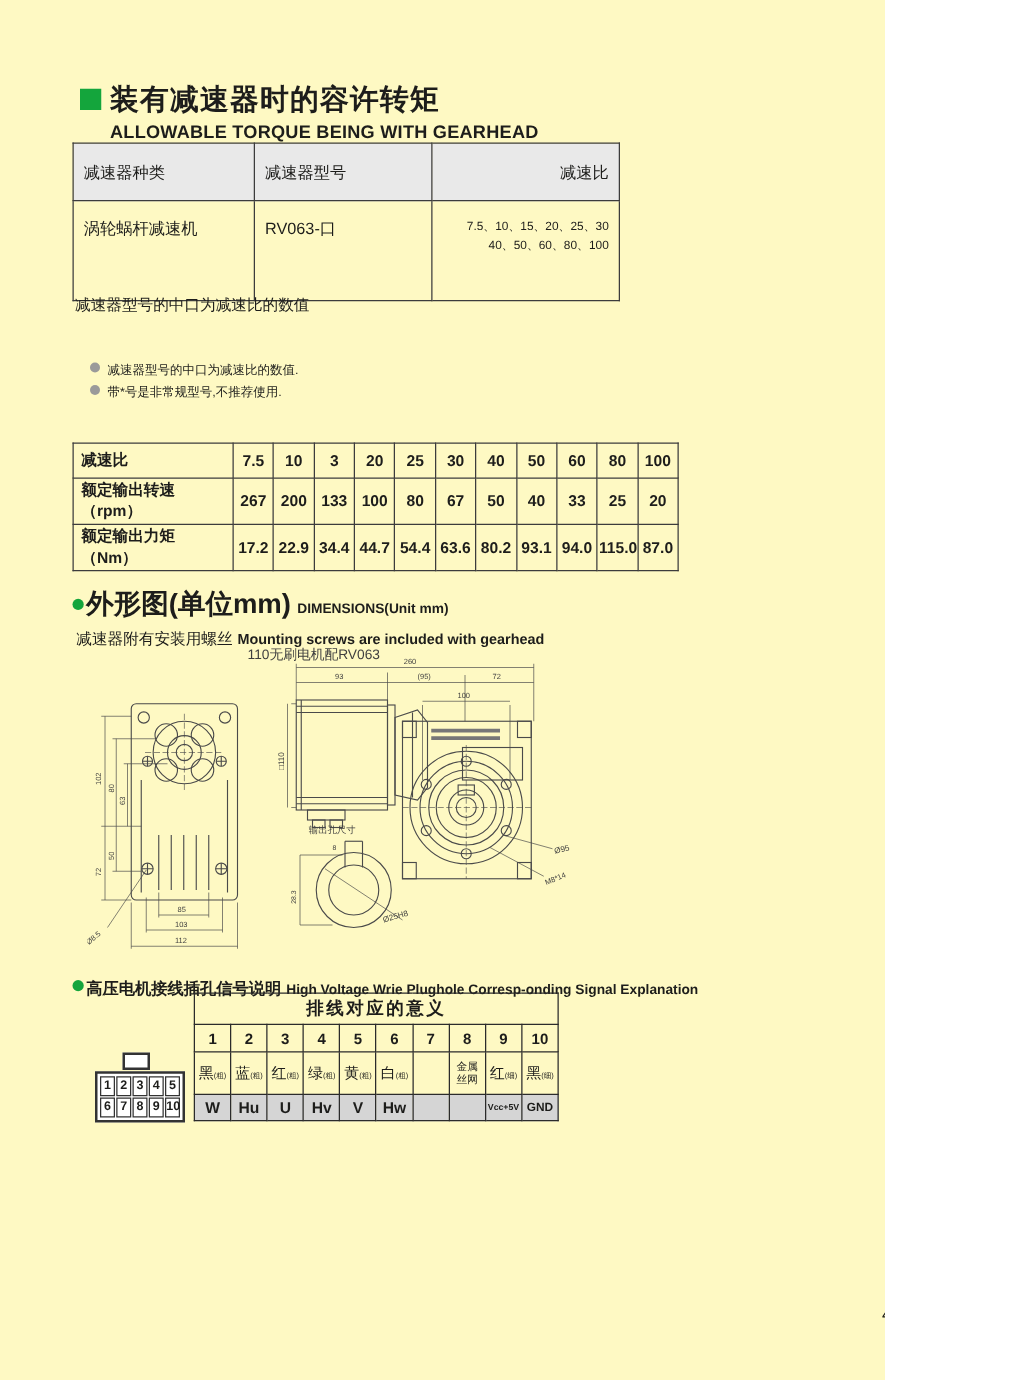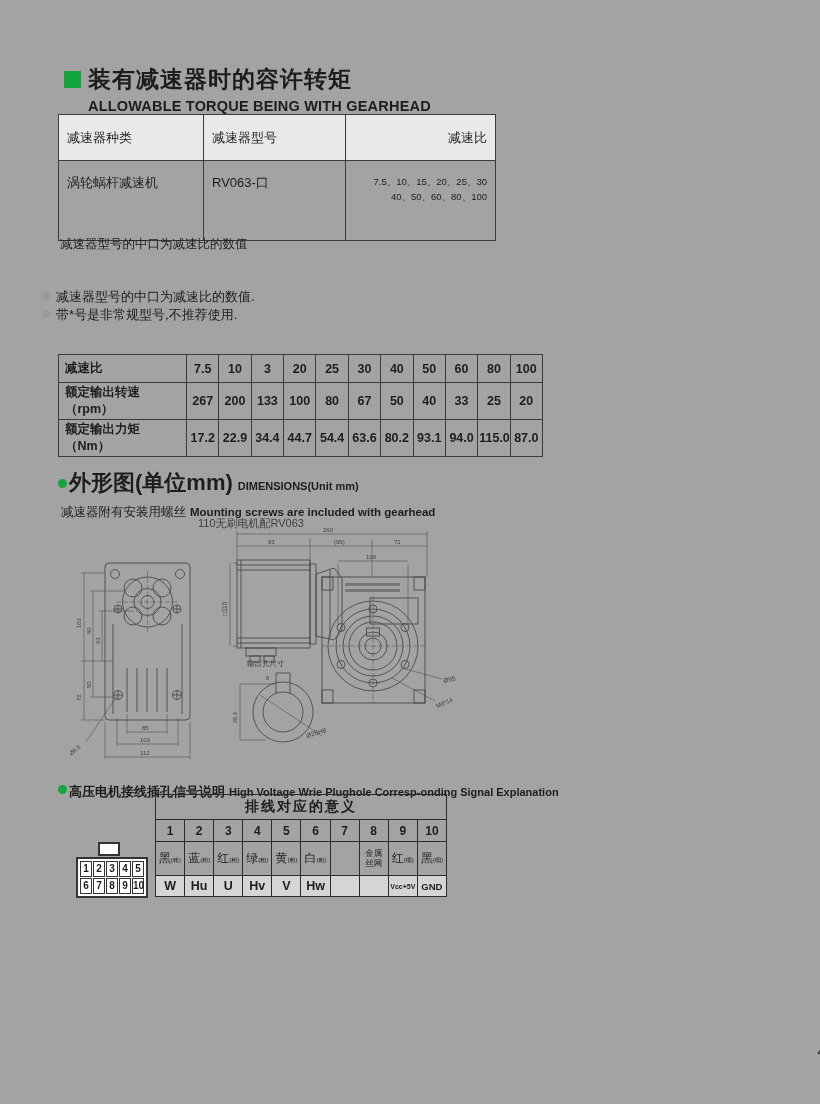--- a/index.html
+++ b/index.html
@@ -1,36 +1,36 @@
 <!DOCTYPE html>
 <html style="--accent-green: #14a53c; --text: #1d1d1b; --table-header-bg: #e9e9e9; --signal-row-bg: #d5d5d5;"><head>
 <meta charset="utf-8">
 <style>
   html,body{margin:0;padding:0;background:#fff;}
   .page{
-    position:relative;width:820px;height:1104px;background:#a3a3a3;overflow:hidden;
+    position:relative;width:708px;height:1104px;background:#fef9c3;overflow:hidden;
     font-family:"Liberation Sans",sans-serif;color:var(--text,#1d1d1b);
   }
   
   .title-block{position:absolute;left:64px;top:64px;}
   .green-square{display:inline-block;width:17px;height:17px;background:var(--accent-green,#14a53c);vertical-align:-1px;margin-right:7px;}
   .title-block h1{display:inline;font-size:23px;font-weight:bold;letter-spacing:1px;margin:0;}
   .title-block h2{font-size:14.5px;font-weight:bold;margin:3px 0 0 24px;letter-spacing:.2px;}
   
   table{border-collapse:collapse;table-layout:fixed;}
   .t1{position:absolute;left:58px;top:114px;width:392px;}
   .t1 td{border:1px solid #3c3c3c;font-size:13px;padding:0 8px;vertical-align:middle;}
   .t1 tr.t1-head td{height:45px;background:var(--table-header-bg,#e9e9e9);}
   .t1 tr.t1-body td{height:66px;vertical-align:top;padding-top:13px;}
   .t1 .c1{width:128px;} .t1 .c2{width:125px;} .t1 .c3{width:133px;}
   .t1 .right{text-align:right;}
   .t1 .ratios{font-size:9.5px;text-align:right;line-height:1.6;padding-top:15px;}
   
   .caption{position:absolute;left:60px;top:236px;font-size:12.5px;}
-  .notes{position:absolute;left:42px;top:288px;font-size:13px;line-height:18px;}
+  .notes{position:absolute;left:72px;top:288px;font-size:10px;line-height:18px;}
   .note{white-space:nowrap;}
   .dot{display:inline-block;width:8px;height:8px;border-radius:50%;background:#9a9a9a;margin-right:6px;vertical-align:1px;}
   
   .t2{position:absolute;left:58px;top:354px;width:485px;}
   .t2 td{border:1px solid #3c3c3c;font-size:12.5px;height:25px;text-align:center;font-weight:600;}
   .t2 td.lbl{text-align:left;padding-left:6px;width:120px;font-weight:600;}
   
   .dim-head{position:absolute;left:58px;top:468px;}
   .gdot{display:inline-block;width:9px;height:9px;border-radius:50%;background:var(--accent-green,#14a53c);margin-right:2px;vertical-align:2px;}
   .dim-head .cn{font-size:22px;font-weight:bold;}

